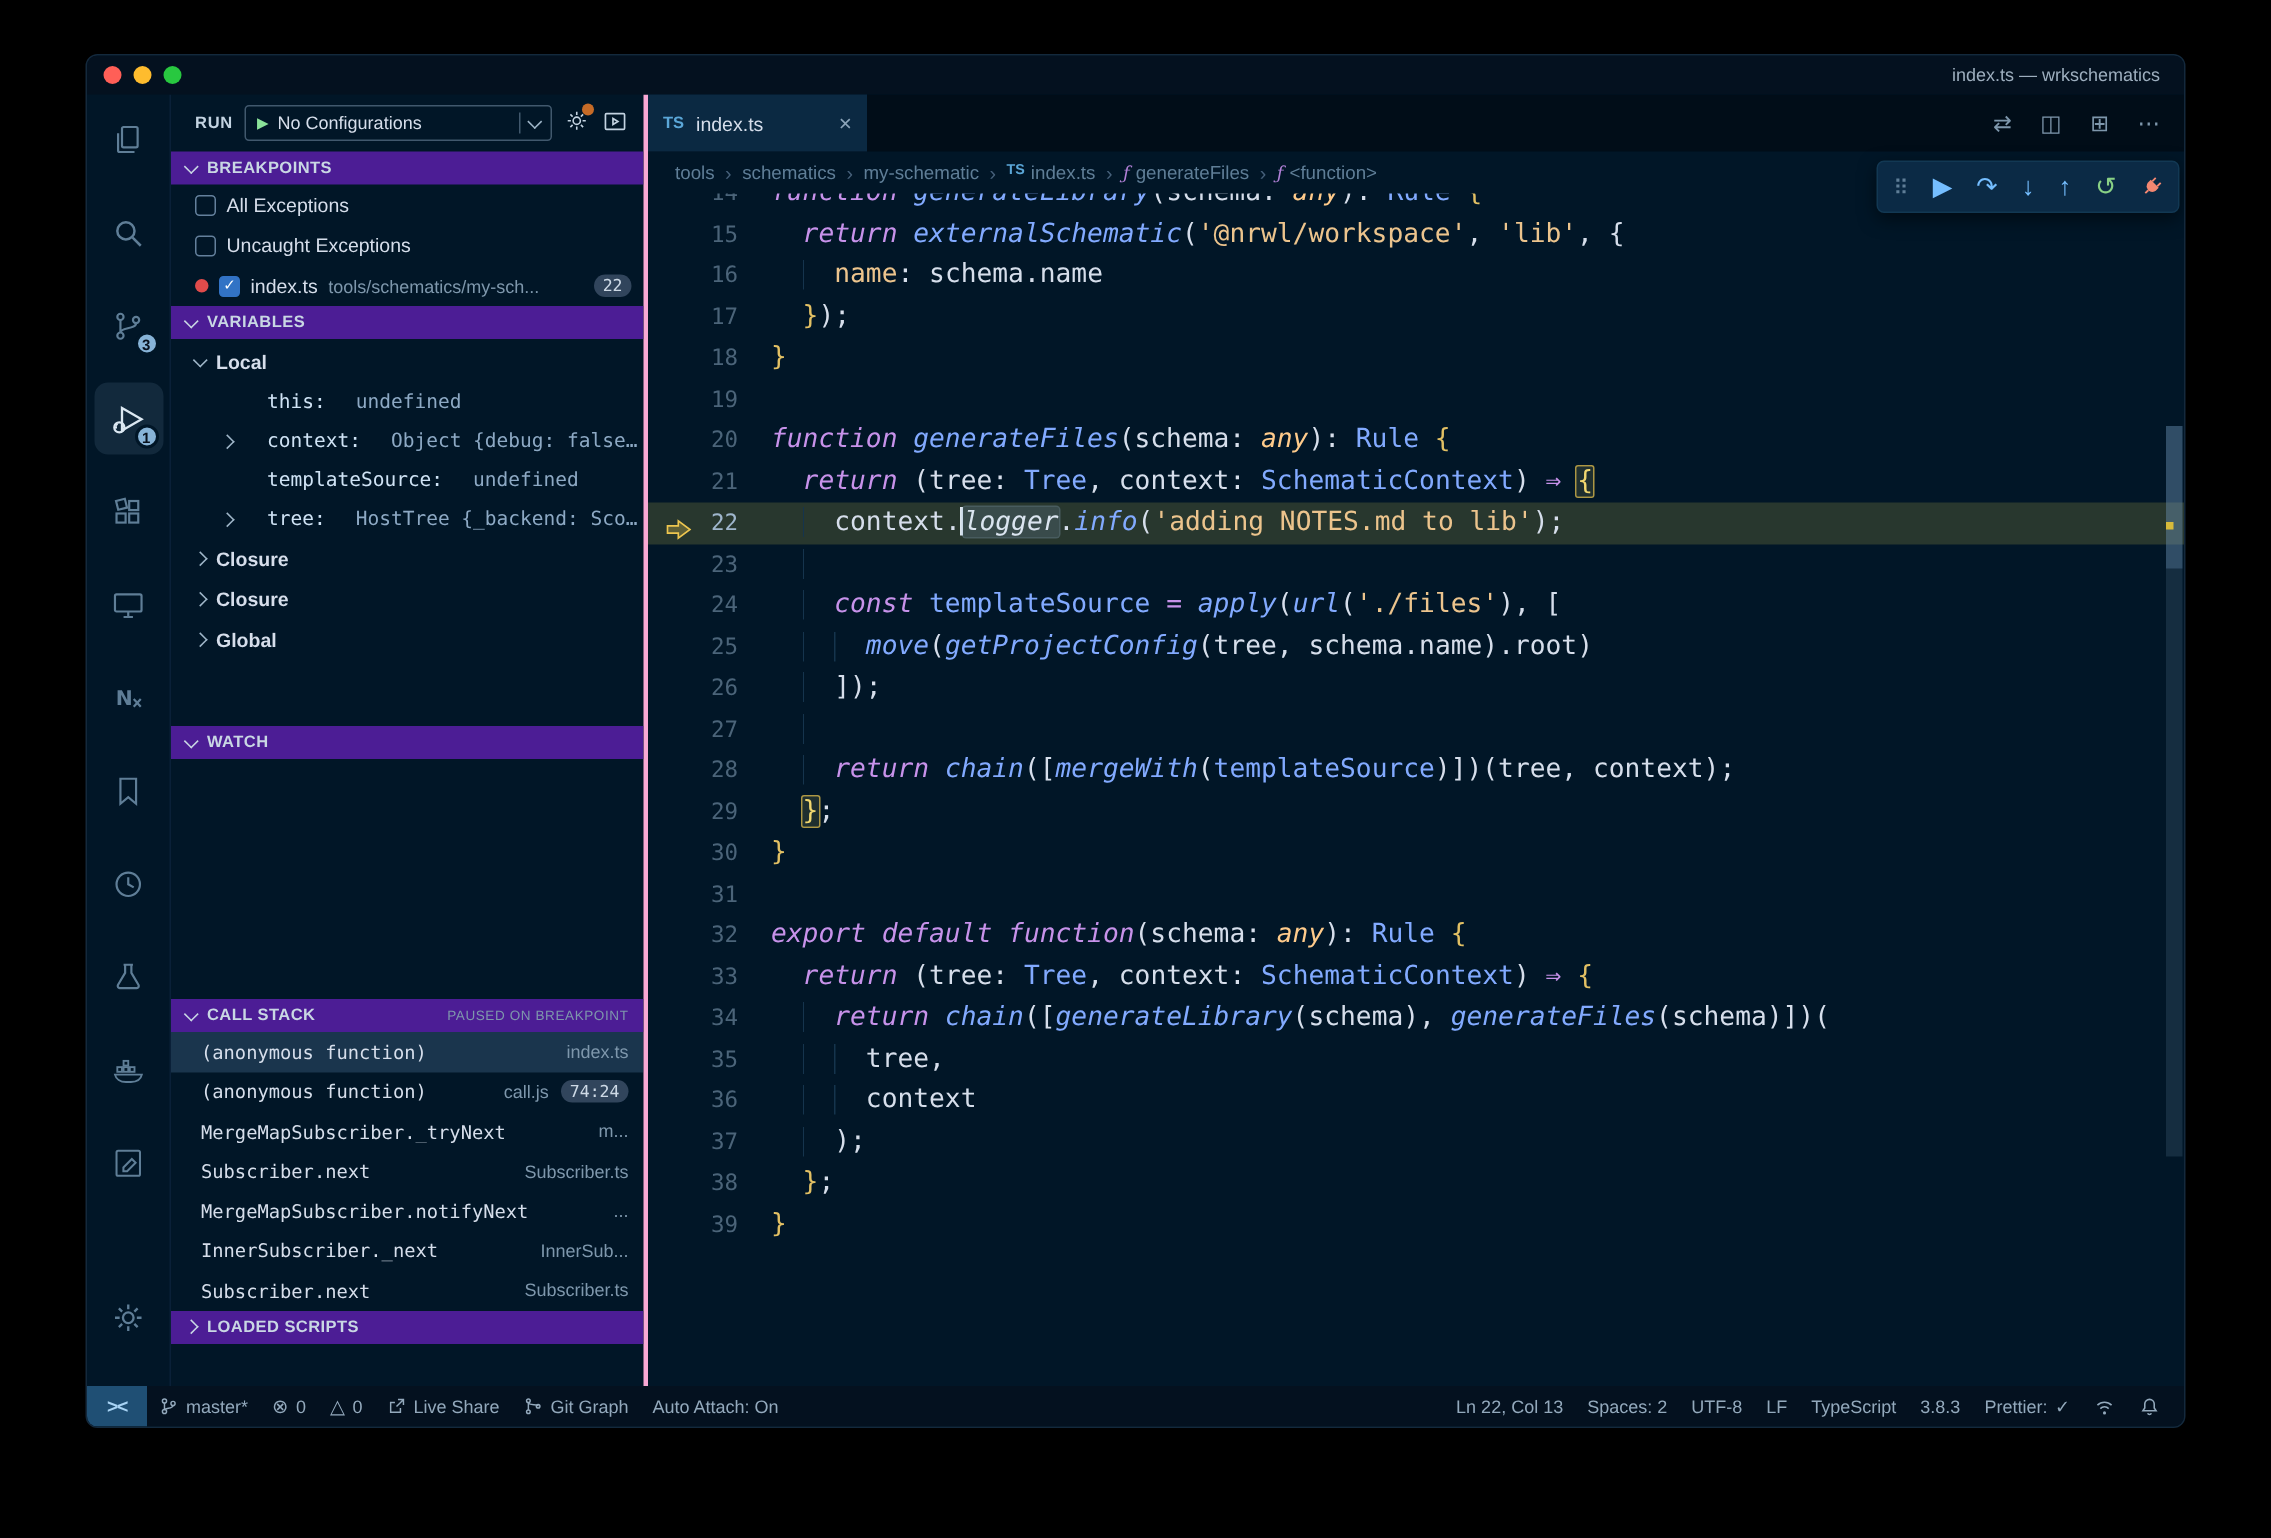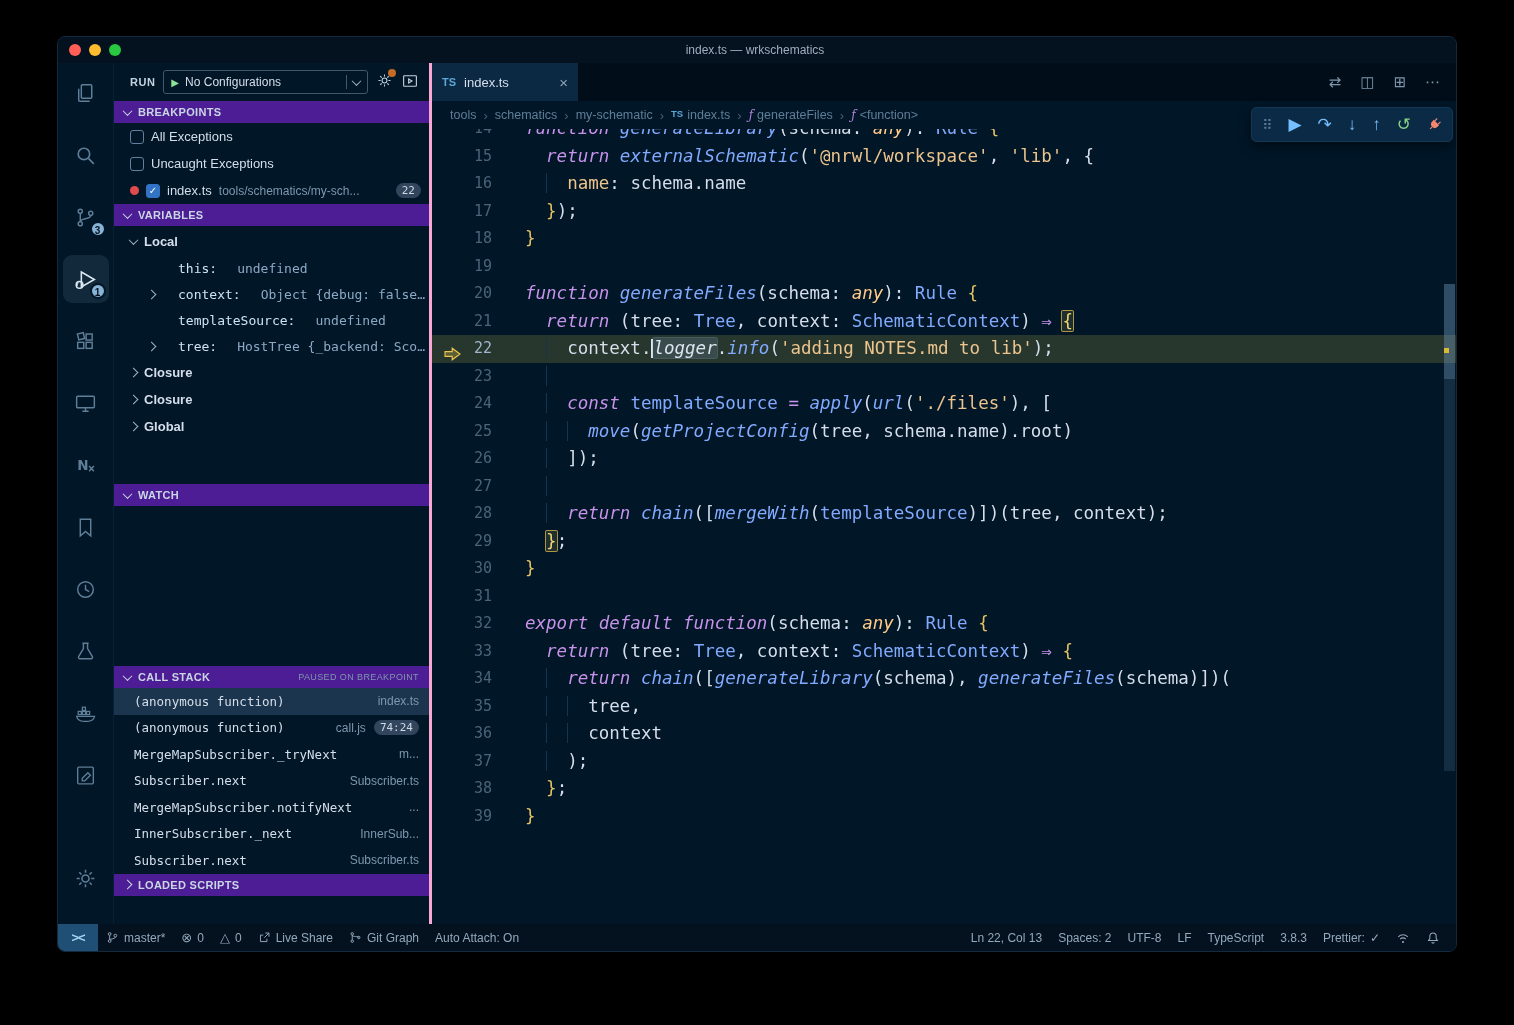--- a/index.html
+++ b/index.html
@@ -4,21 +4,21 @@
 <style>
   *{margin:0;padding:0;box-sizing:border-box}
   html,body{width:1514px;height:1025px;background:#000;font-family:"Liberation Sans",sans-serif;overflow:hidden}
   .stage{position:relative;width:1514px;height:1025px;background:#000}
   .window{position:absolute;left:57px;top:36px;width:1400px;height:916px;background:#011627;border-radius:8px;overflow:hidden;border:1px solid #14293c;box-shadow:0 25px 70px rgba(0,0,0,.85);display:flex;flex-direction:column}
   
   .titlebar{height:26px;background:#04111f;display:flex;align-items:center;position:relative;flex:none}
   .lights{display:flex;gap:8px;margin-left:11px;z-index:2}
   .light{width:12px;height:12px;border-radius:50%}
   .l-close{background:#ff5f57}.l-min{background:#febc2e}.l-max{background:#28c840}
-  .win-title{position:absolute;left:0;right:4px;text-align:center;font-size:12px;color:#9daebe}
+  .win-title{position:absolute;left:0;right:16px;text-align:right;font-size:12px;color:#9daebe}
   .main{flex:1;display:flex;min-height:0}
   
   .activitybar{width:56px;flex:none;display:flex;flex-direction:column;align-items:center;padding-top:6px;border-right:1px solid #0a2038}
   .ab-item{width:46px;height:48px;margin-bottom:14px;display:flex;align-items:center;justify-content:center;position:relative;color:#5f7e97;cursor:pointer}
   .ab-item.active{color:#dce8f2;background:rgba(128,160,194,.14);border-radius:9px}
   .ab-icon svg{width:25px;height:25px;display:block}
   .ab-badge{position:absolute;right:3px;bottom:4px;min-width:16px;height:16px;border-radius:8px;background:#87b3d7;color:#07101c;font-size:10px;font-weight:bold;line-height:16px;text-align:center;border:2px solid #011627}
   .ab-settings{margin-top:auto;margin-bottom:22px}
   
   .sidebar{width:318px;flex:none;border-right:3px solid #f9a8d4;display:flex;flex-direction:column;font-size:13px;color:#d6deeb;overflow:hidden}
@@ -72,21 +72,21 @@
   .bc-sep{color:#46607a;font-size:13px}
   .bc-item{display:flex;align-items:flex-start;gap:4px;cursor:pointer}
   .bc-ts{color:#5ba7d8;font-size:9.5px;font-weight:bold}
   .bc-fn{color:#b180d7;font-style:italic;font-family:"DejaVu Serif",serif;font-size:12px}
   .code-area{flex:1;position:relative;overflow:hidden;font-family:"DejaVu Sans Mono",monospace;font-size:17.5px}
   .code-lines{margin-top:-14px}
   .code-line{display:flex;height:27.5px;line-height:27.5px;position:relative;white-space:pre}
   .code-line.current{background:rgba(219,203,82,.18)}
   .code-line.current .ln{color:#9fb6cc}
   .ln{width:70px;padding-right:10px;text-align:right;color:#4b6479;font-size:15px;flex:none;cursor:pointer}
-  .lt{margin-left:23px;cursor:text}
+  .lt{margin-left:12px;cursor:text}
   .dbg-arrow{position:absolute;left:12px;top:7px;width:17px;height:14px}
   .ws.g{box-shadow:inset 1px 0 0 0 #15344d}
   .caret{display:inline-block;width:0;border-left:2px solid #dde6ef;height:19px;vertical-align:-4px}
   .tk-kw{color:#c792ea;font-style:italic}
   .tk-fn{color:#82aaff;font-style:italic}
   .tk-v{color:#d6deeb}
   .tk-ty{color:#82aaff}
   .tk-pr{color:#ffcb8b;font-style:italic}
   .tk-s{color:#ecc48d}
   .tk-p{color:#d6deeb}

